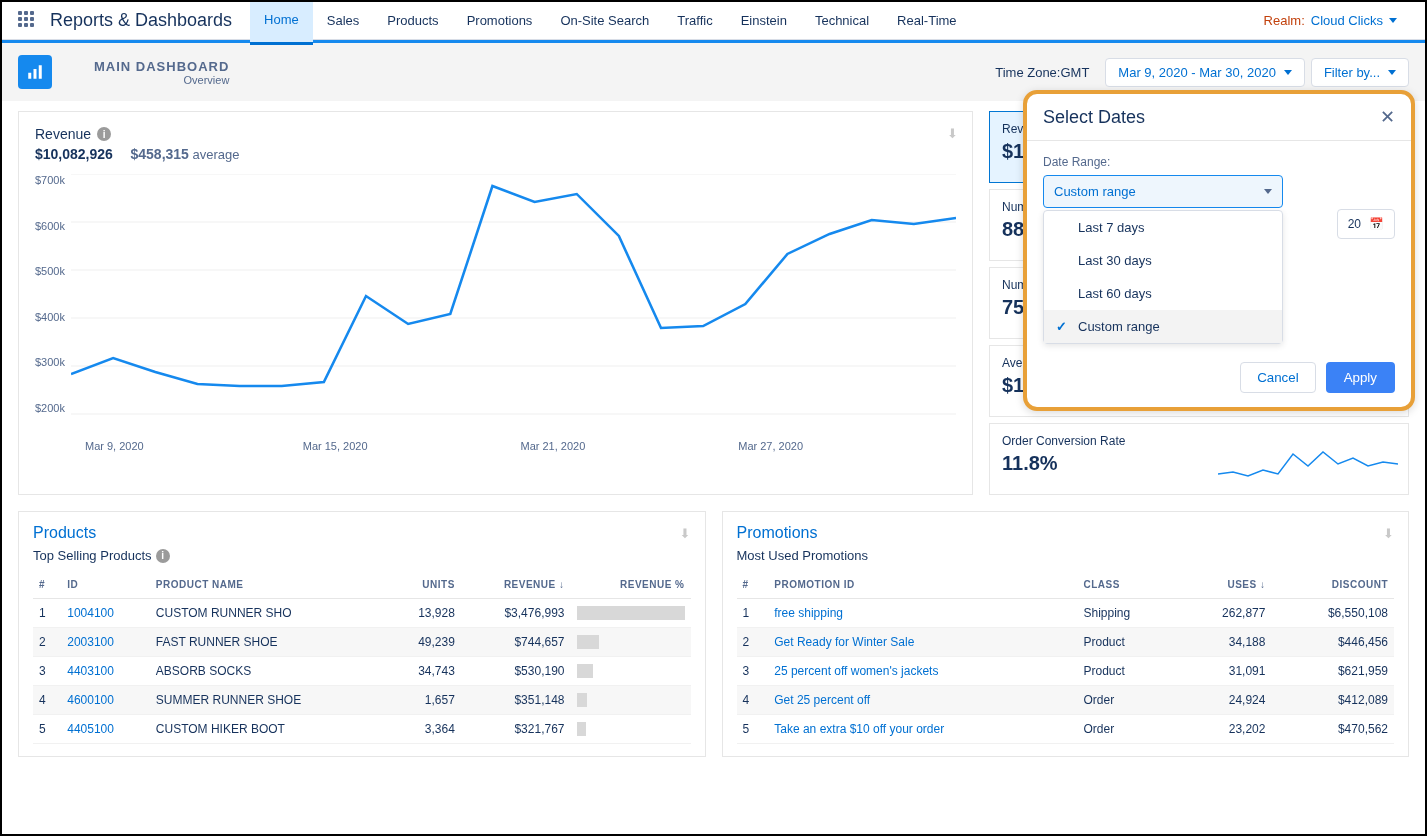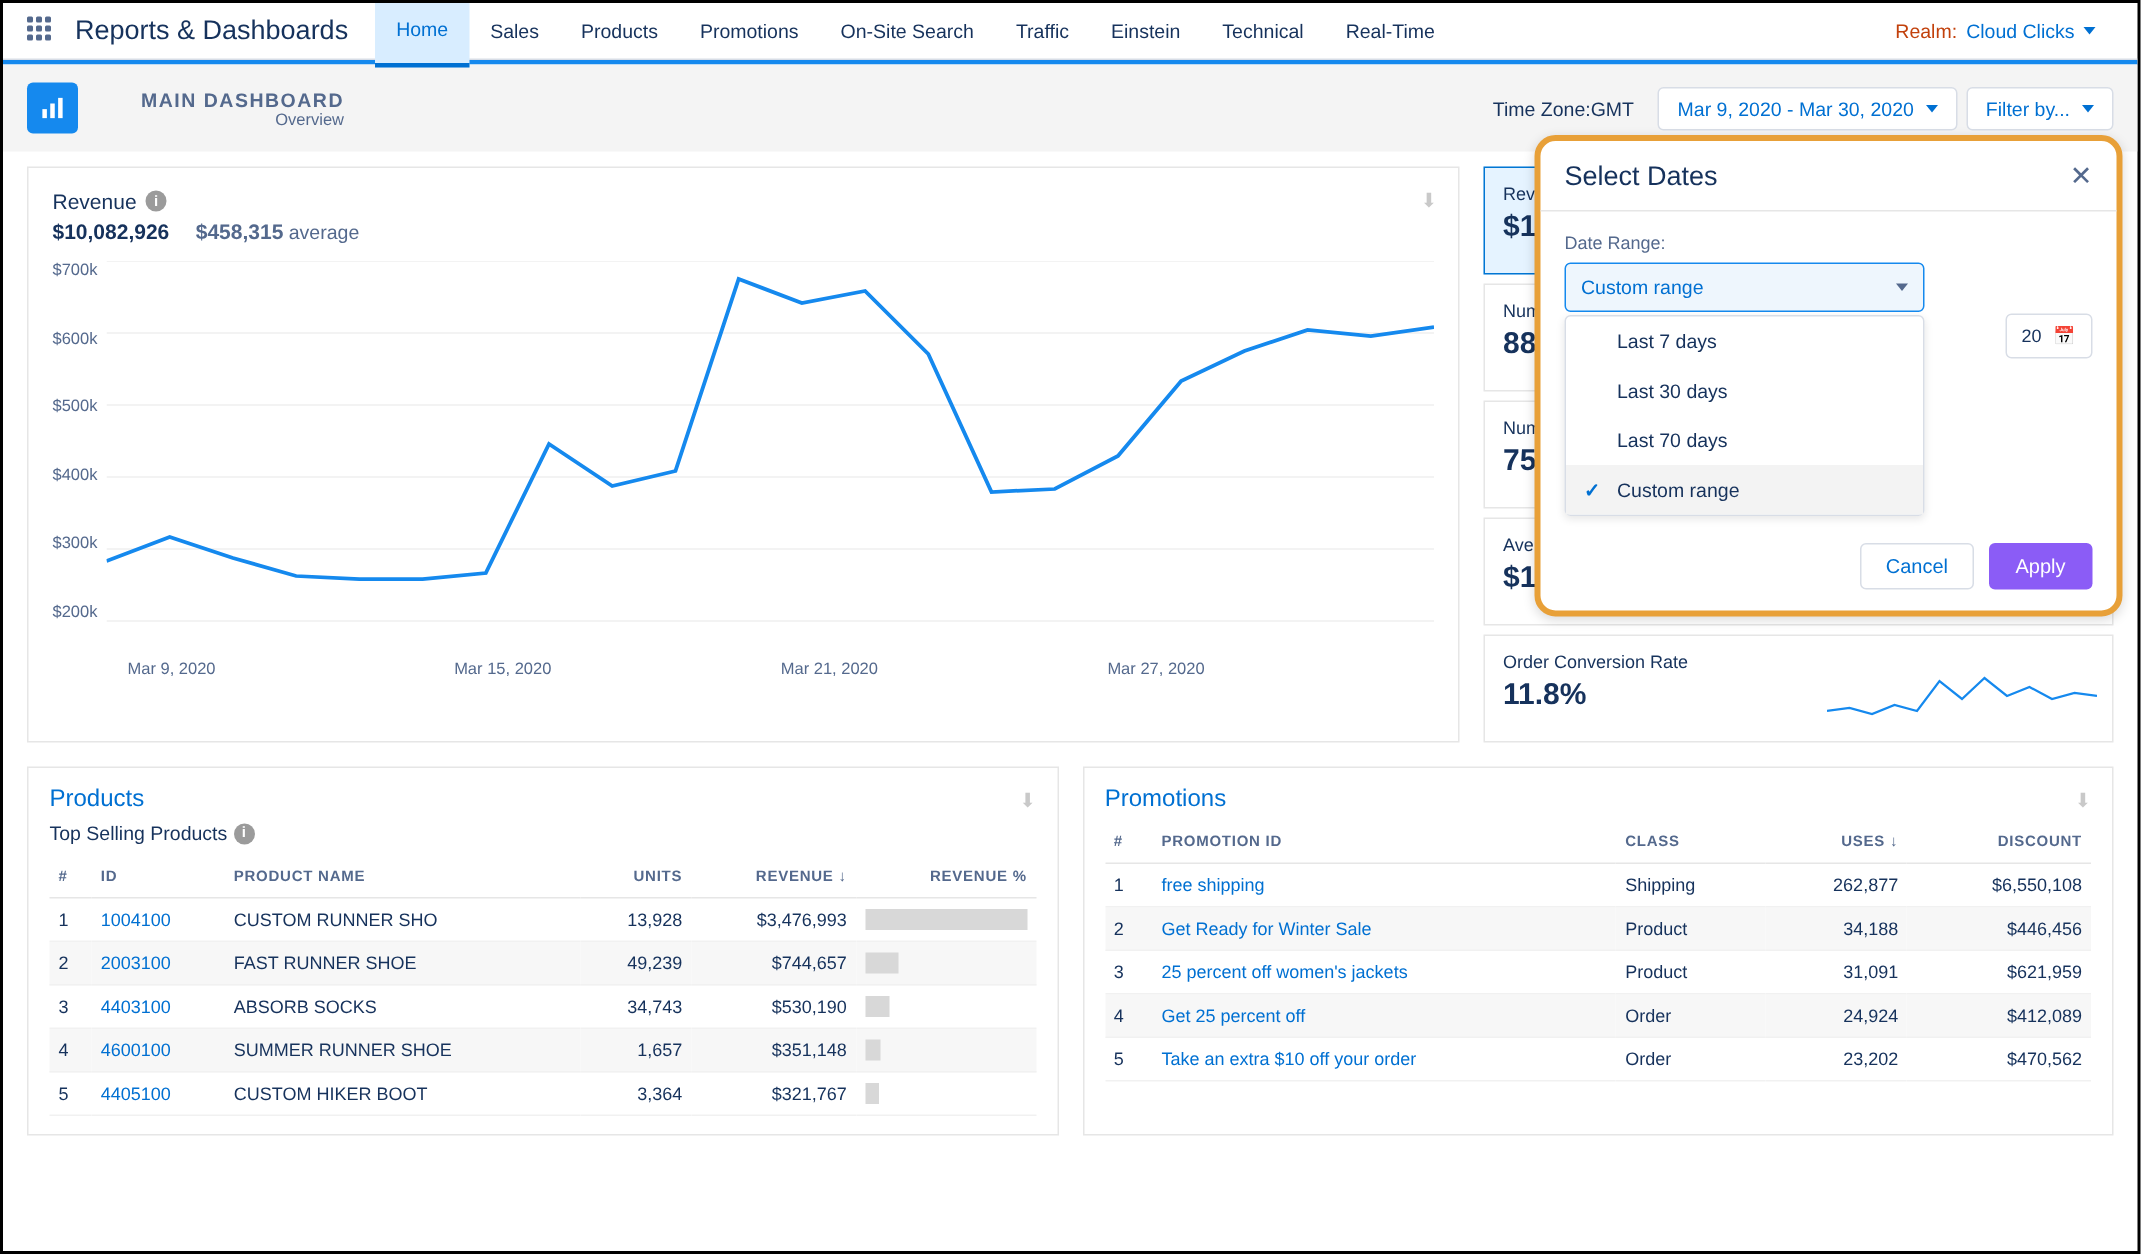--- a/index.html
+++ b/index.html
@@ -75,21 +75,21 @@
 .popover-body { padding: 14px 16px 10px; }
 .field-lbl { font-size: 12px; color: #54698d; margin-bottom: 6px; }
 .select-box { border: 1px solid #1589ee; background: #eef6fd; border-radius: 4px; padding: 8px 10px; color: #0070d2; display: flex; justify-content: space-between; align-items: center; cursor: pointer; width: 240px; }
 .dropdown { border: 1px solid #d8dde6; border-radius: 4px; margin-top: 2px; width: 240px; box-shadow: 0 2px 6px rgba(0,0,0,0.1); }
 .dropdown .opt { padding: 9px 12px 9px 34px; cursor: pointer; position: relative; font-size: 13px; }
 .dropdown .opt.sel { background: #f3f3f3; }
 .dropdown .opt.sel::before { content: "✓"; position: absolute; left: 12px; color: #0070d2; font-weight: bold; }
 .date-field { position: absolute; top: 68px; right: 16px; border: 1px solid #d8dde6; border-radius: 4px; padding: 7px 10px; display: flex; align-items: center; gap: 8px; font-size: 12px; }
 .popover-foot { display: flex; justify-content: flex-end; gap: 10px; padding: 8px 16px 14px; }
 .btn-cancel { border: 1px solid #d8dde6; background: #fff; color: #0070d2; padding: 7px 16px; border-radius: 4px; cursor: pointer; }
-.btn-apply { border: none; background: #8b5cf6; color: #fff; padding: 7px 18px; border-radius: 4px; cursor: pointer; }
+.btn-apply { border: none; background: #3b82f6; color: #fff; padding: 7px 18px; border-radius: 4px; cursor: pointer; }
 </style>
 </head>
 <body>
 
 <div class="frame">
 
   <div class="topnav">
     <div class="apps-icon">
         <span></span>
         <span></span>
@@ -294,20 +294,23 @@
       <td class="bar-cell">
                 <div class="bar" style="width:9%"></div>
               </td>
             </tr>
           </tbody>
       </table>
     </div>
     <div class="tbl-card">
       <span class="dl-icon">⬇</span>
       <div class="section-title">Promotions</div>
+      <div class="sub-title">
+          <span>Most Used Promotions</span>
+        </div>
       <table>
         <thead>
             <tr id="promo-head">
               <th>#</th>
               <th>PROMOTION ID</th>
               <th>CLASS</th>
               <th class="r">USES ↓</th>
               <th class="r">DISCOUNT</th>
             </tr>
           </thead>
@@ -359,21 +362,21 @@
     </div>
     <div class="popover-body" style="position:relative;">
       <div class="field-lbl">Date Range:</div>
       <div class="select-box">
         <span>Custom range</span>
         <span class="caret grey"></span>
       </div>
       <div class="dropdown" id="dropdown">
           <div class="opt">Last 7 days</div>
           <div class="opt">Last 30 days</div>
-          <div class="opt">Last 70 days</div>
+          <div class="opt">Last 60 days</div>
           <div class="opt sel">Custom range</div>
         </div>
       <div class="date-field">
         <span>20</span>
         <span style="color:#0070d2;">📅</span>
       </div>
     </div>
     <div class="popover-foot">
       <button class="btn-cancel">Cancel</button>
       <button class="btn-apply">Apply</button>

